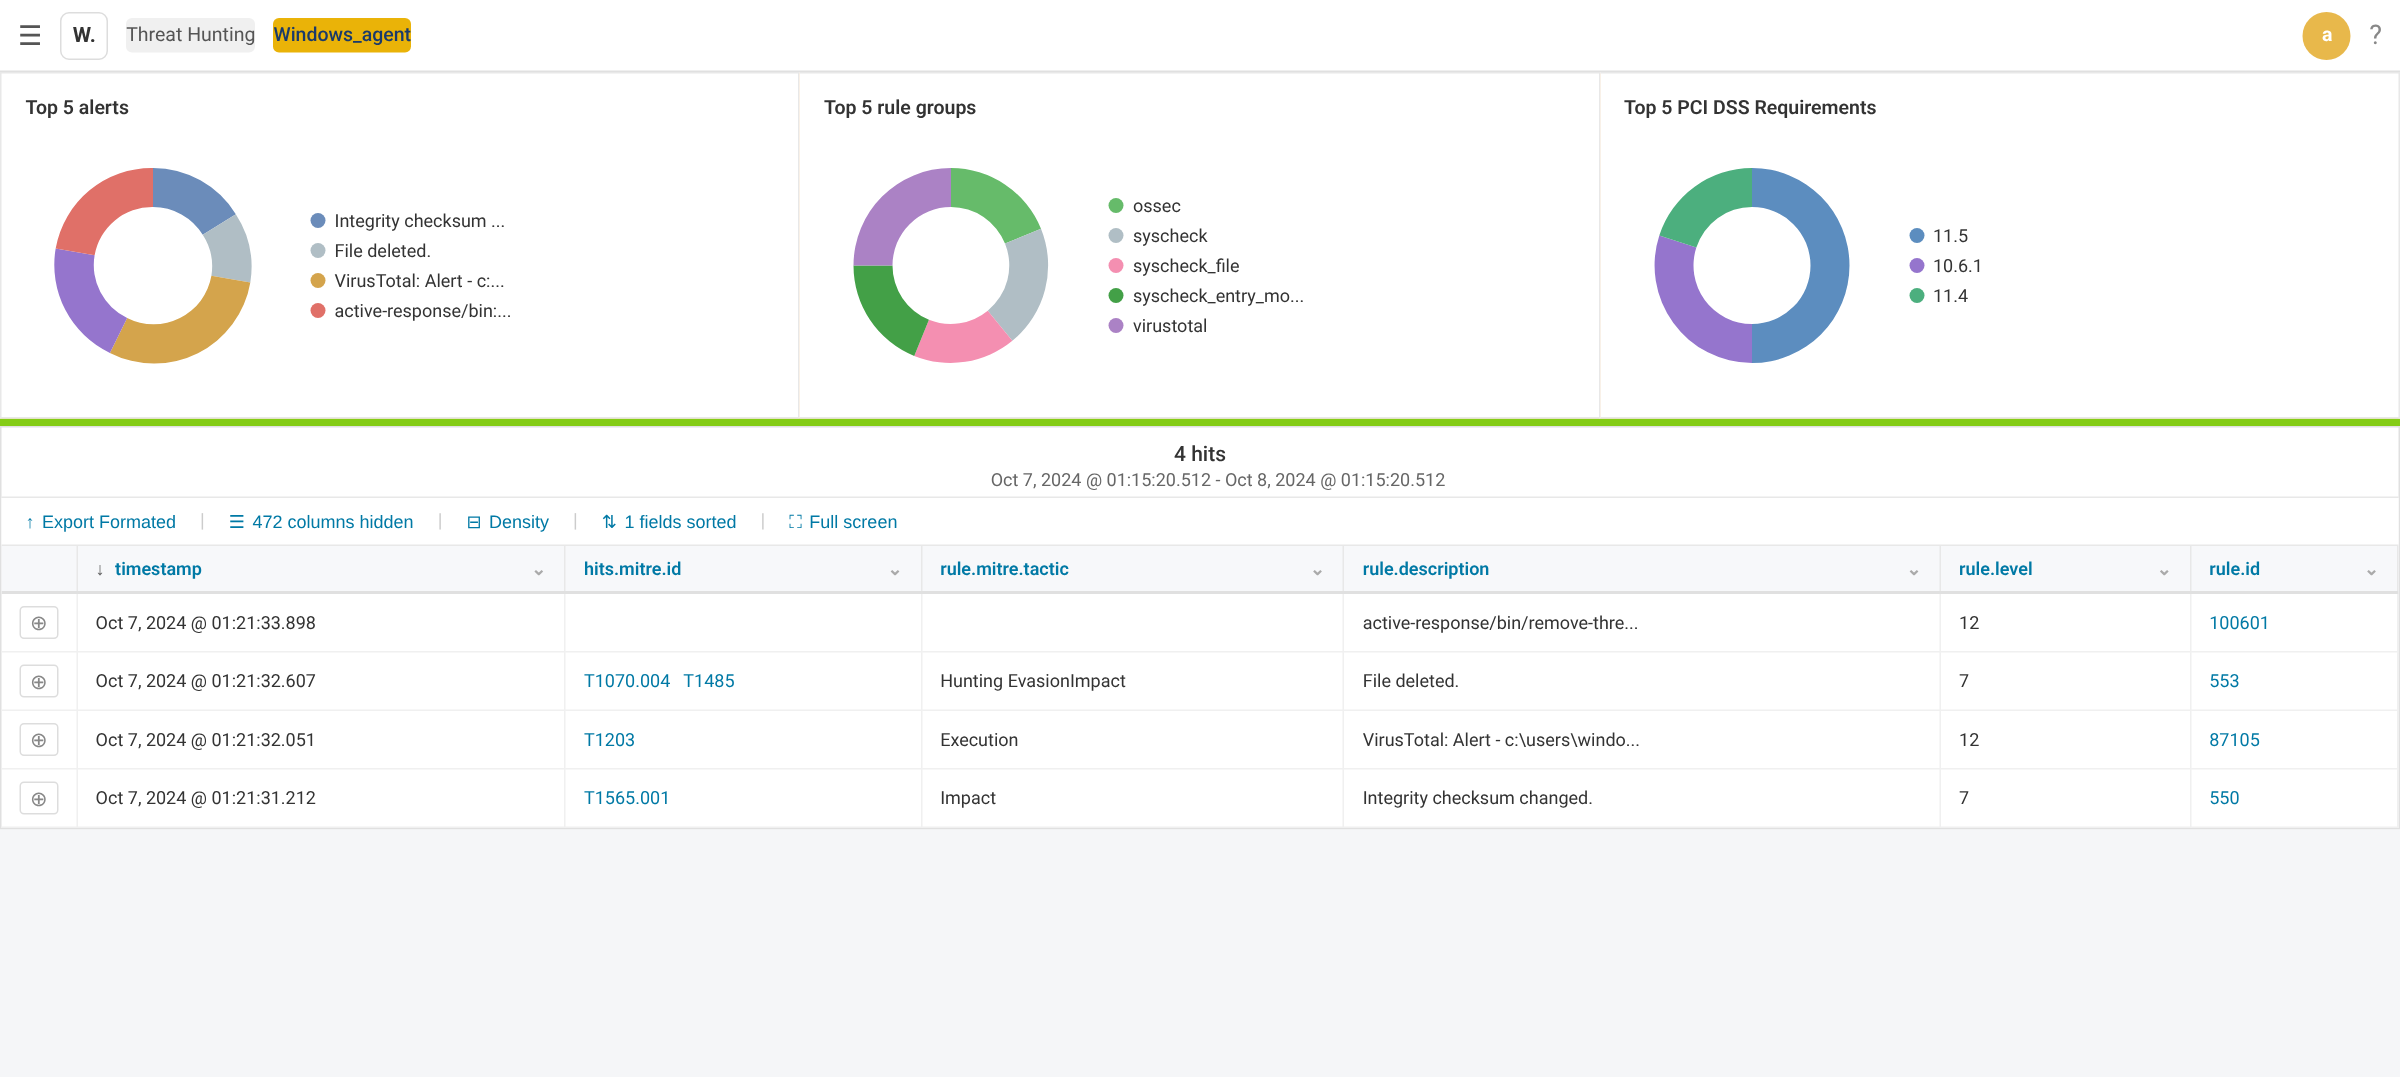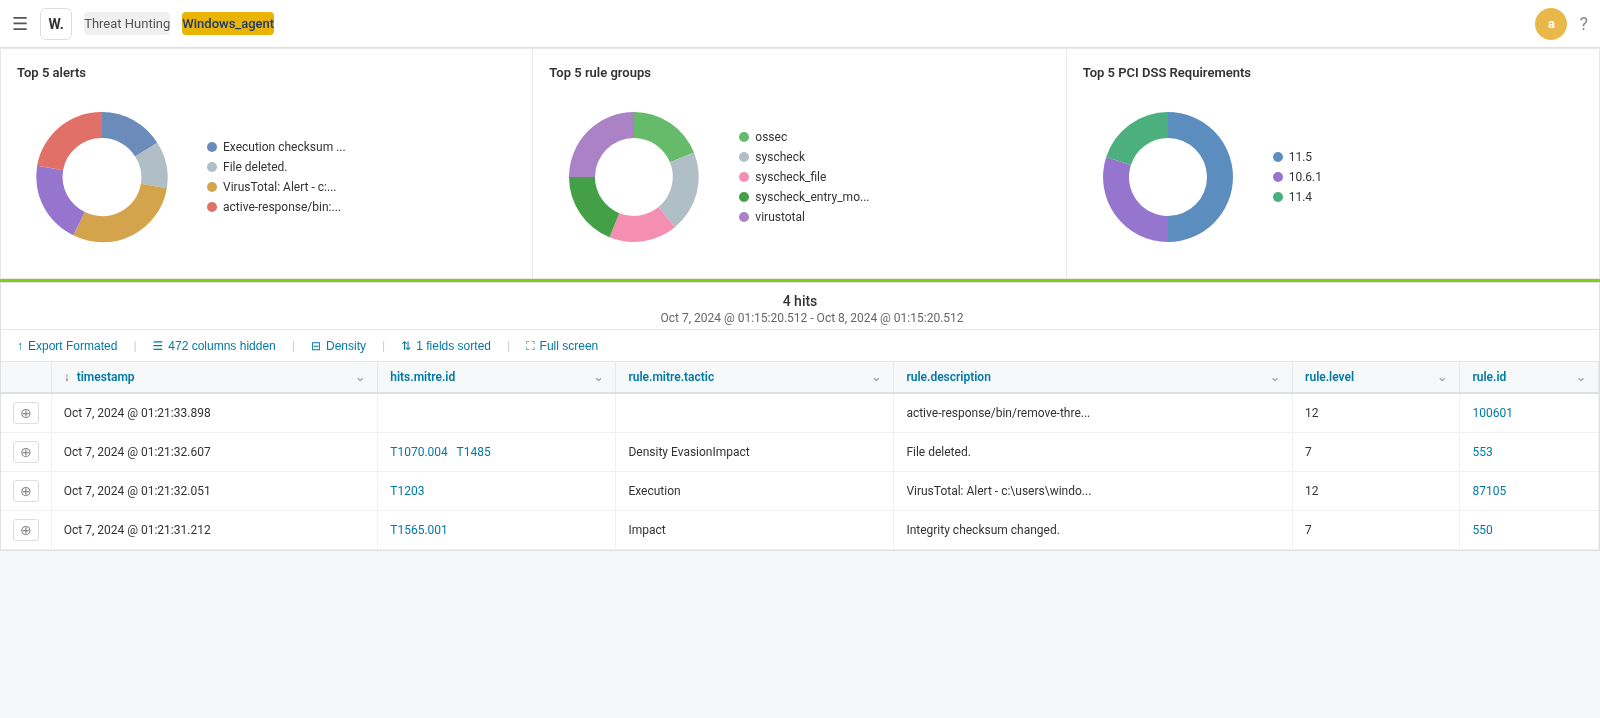--- a/index.html
+++ b/index.html
@@ -49,21 +49,21 @@
       cursor: pointer;
     }
     .help-icon { color: #888; font-size: 18px; cursor: pointer; }
 
     
     .charts-row {
       display: grid;
       grid-template-columns: 1fr 1fr 1fr;
       gap: 0;
       background: #fdba74;
-      border-bottom: 3px solid #84cc16;
+      border-bottom: 5px solid #84cc16;
     }
     .chart-panel {
       border: 1px solid #e8e8e8;
       background: #fff;
       padding: 16px;
       min-height: 200px;
       position: relative;
     }
     .chart-panel + .chart-panel { border-left: none; }
     .chart-title {
@@ -206,21 +206,21 @@
 
             <path d="M-28.72,58.25 A65,65 0 0,1 -64.89,-11.33 L-38.93,-6.8 A39,39 0 0,0 -17.23,34.95Z" fill="#9575cd"></path>
 
             <path d="M-64.89,-11.33 A65,65 0 0,1 0,-65 L0,-39 A39,39 0 0,0 -38.93,-6.8Z" fill="#e07068"></path>
           </g>
         </svg>
       </div>
       <div class="legend">
         <div class="legend-item">
           <div class="legend-dot" style="background:#6b8cba"></div>
-          <span>Execution checksum ...</span>
+          <span>Integrity checksum ...</span>
         </div>
         <div class="legend-item">
           <div class="legend-dot" style="background:#b0bec5"></div>
           <span>File deleted.</span>
         </div>
         <div class="legend-item">
           <div class="legend-dot" style="background:#d4a44c"></div>
           <span>VirusTotal: Alert - c:...</span>
         </div>
         <div class="legend-item">
@@ -390,21 +390,21 @@
 
         <tr>
           <td class="expand-cell">
             <button class="expand-btn">⊕</button>
           </td>
           <td>Oct 7, 2024 @ 01:21:32.607</td>
           <td>
             <a class="link-blue">T1070.004</a>&nbsp;&nbsp;
             <a class="link-blue">T1485</a>
           </td>
-          <td>Density EvasionImpact</td>
+          <td>Hunting EvasionImpact</td>
           <td>File deleted.</td>
           <td>7</td>
           <td><a class="link-blue">553</a></td>
         </tr>
 
         <tr>
           <td class="expand-cell">
             <button class="expand-btn">⊕</button>
           </td>
           <td>Oct 7, 2024 @ 01:21:32.051</td>

